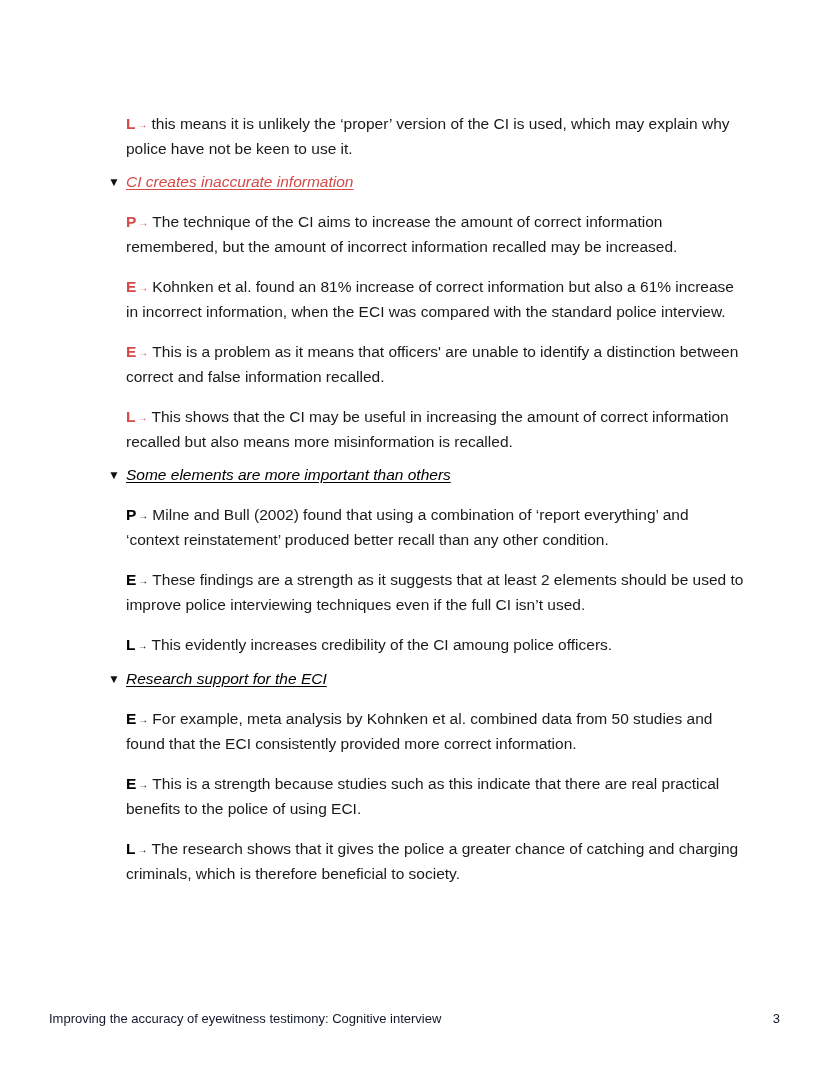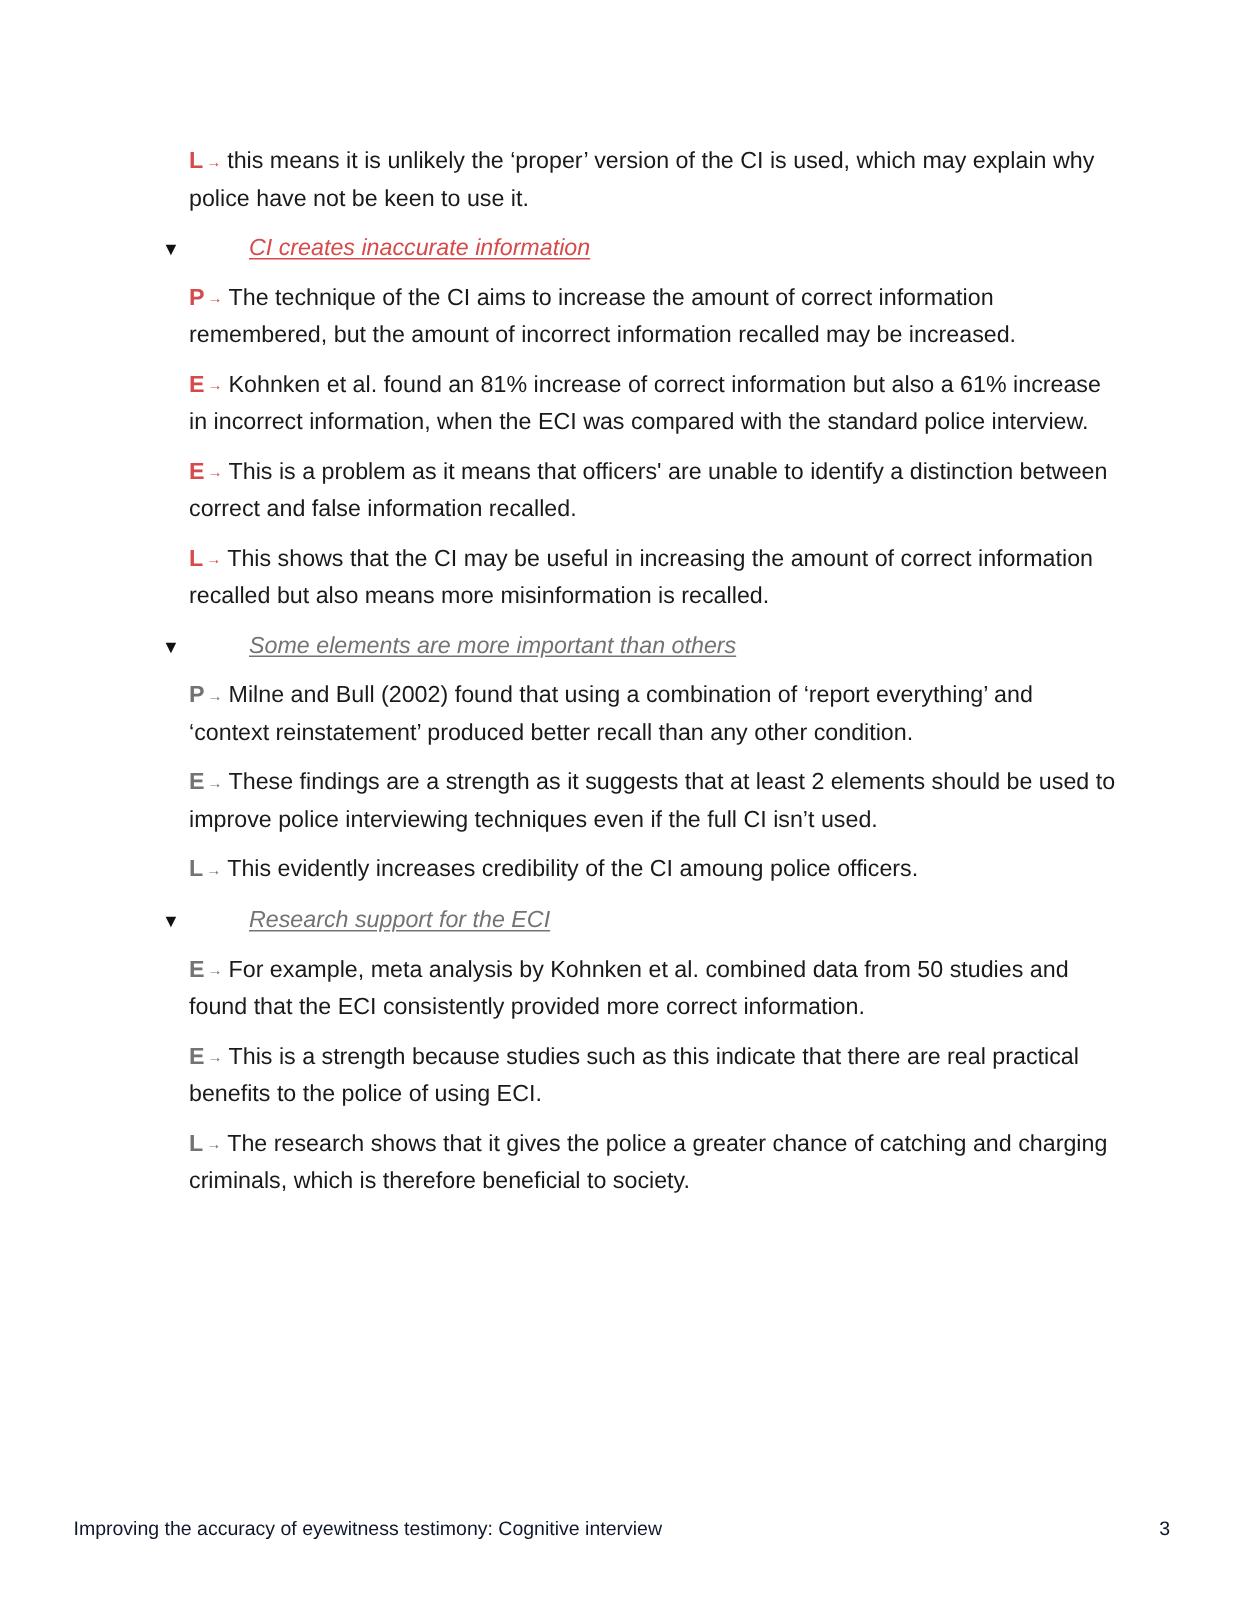--- a/index.html
+++ b/index.html
@@ -14,51 +14,50 @@
     }
     .content {
       position: absolute;
       left: 126px;
       top: 96px;
       width: 620px;
       font-size: 15.5px;
       line-height: 24px;
     }
     .para {
-      margin: 0 0 9px 0;
+      margin: 16px 0 9px 0;
     }
     .tag {
       font-weight: bold;
     }
     .arrow {
       font-size: 10px;
       margin-left: 2px;
       margin-right: 4px;
       vertical-align: 1px;
     }
     .red { color: #d64a4a; }
-    .green { color: #737373; }
+    .green { color: #000000; }
     .heading {
       position: relative;
       margin: 0 0 9px 0;
       font-style: italic;
     }
     .heading .tri {
       position: absolute;
       left: -18px;
       top: 0;
       font-style: normal;
       font-size: 12px;
       color: #111;
     }
     .heading .link {
       text-decoration: underline;
       text-underline-offset: 2px;
       cursor: pointer;
-      margin-left: 40px;
     }
     .footer {
       position: absolute;
       top: 1011px;
       left: 49px;
       right: 48px;
       font-size: 13px;
       color: #0f172a;
       display: flex;
       justify-content: space-between;

